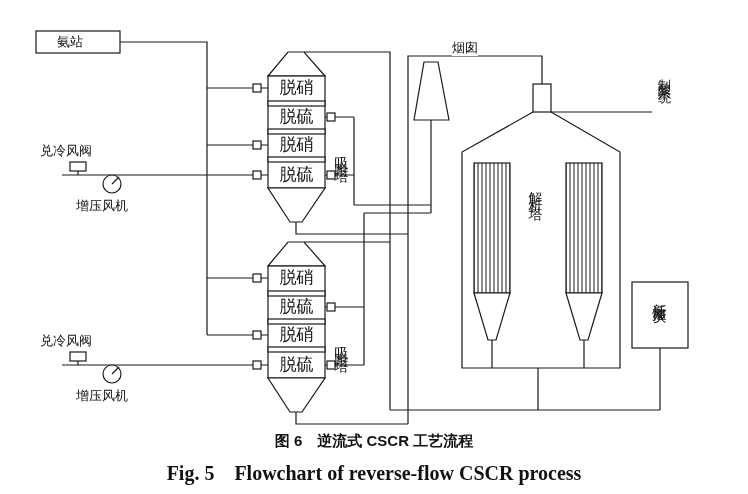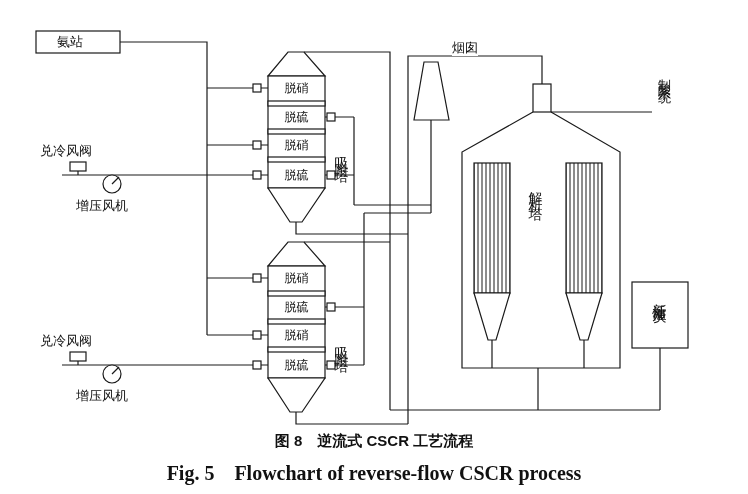--- a/index.html
+++ b/index.html
@@ -17,21 +17,21 @@
     position:absolute; display:flex; align-items:center; justify-content:center;
     font-size:13px; color:#111; background:transparent;
   }
   .vlabel {
     writing-mode:vertical-rl; text-orientation:upright;
     letter-spacing:6px; font-size:14px;
   }
   .vlabel-sm { writing-mode:vertical-rl; text-orientation:upright; letter-spacing:4px; font-size:13px; }
   .sec-label {
     position:absolute; left:268px; width:57px; text-align:center;
-    font-size:12px; line-height:16px; color:#111;
+    font-size:17px; line-height:16px; color:#111;
   }
   .vwrap {
     writing-mode:vertical-rl; text-orientation:upright;
     height:46px; line-height:24px; letter-spacing:2px; font-size:14px;
   }
   .caption-zh {
     position:absolute; left:0; top:432px; width:748px; text-align:center;
     font-size:15px; font-weight:bold;
   }
   .caption-en {
@@ -147,16 +147,16 @@
   <div class="boxed-label" style="left:632px; top:282px; width:56px; height:66px;">
     <span class="vwrap">新活性炭</span>
   </div>
 
   <div class="label" style="left:40px; top:143px;">兑冷风阀</div>
   <div class="label" style="left:76px; top:198px;">增压风机</div>
 
   <div class="label" style="left:40px; top:333px;">兑冷风阀</div>
   <div class="label" style="left:76px; top:388px;">增压风机</div>
 
-  <div class="caption-zh">图 8　逆流式 CSCR 工艺流程</div>
+  <div class="caption-zh">图 6　逆流式 CSCR 工艺流程</div>
   <div class="caption-en">Fig. 5　Flowchart of reverse-flow CSCR process</div>
 
 </div>
 
 </body></html>

